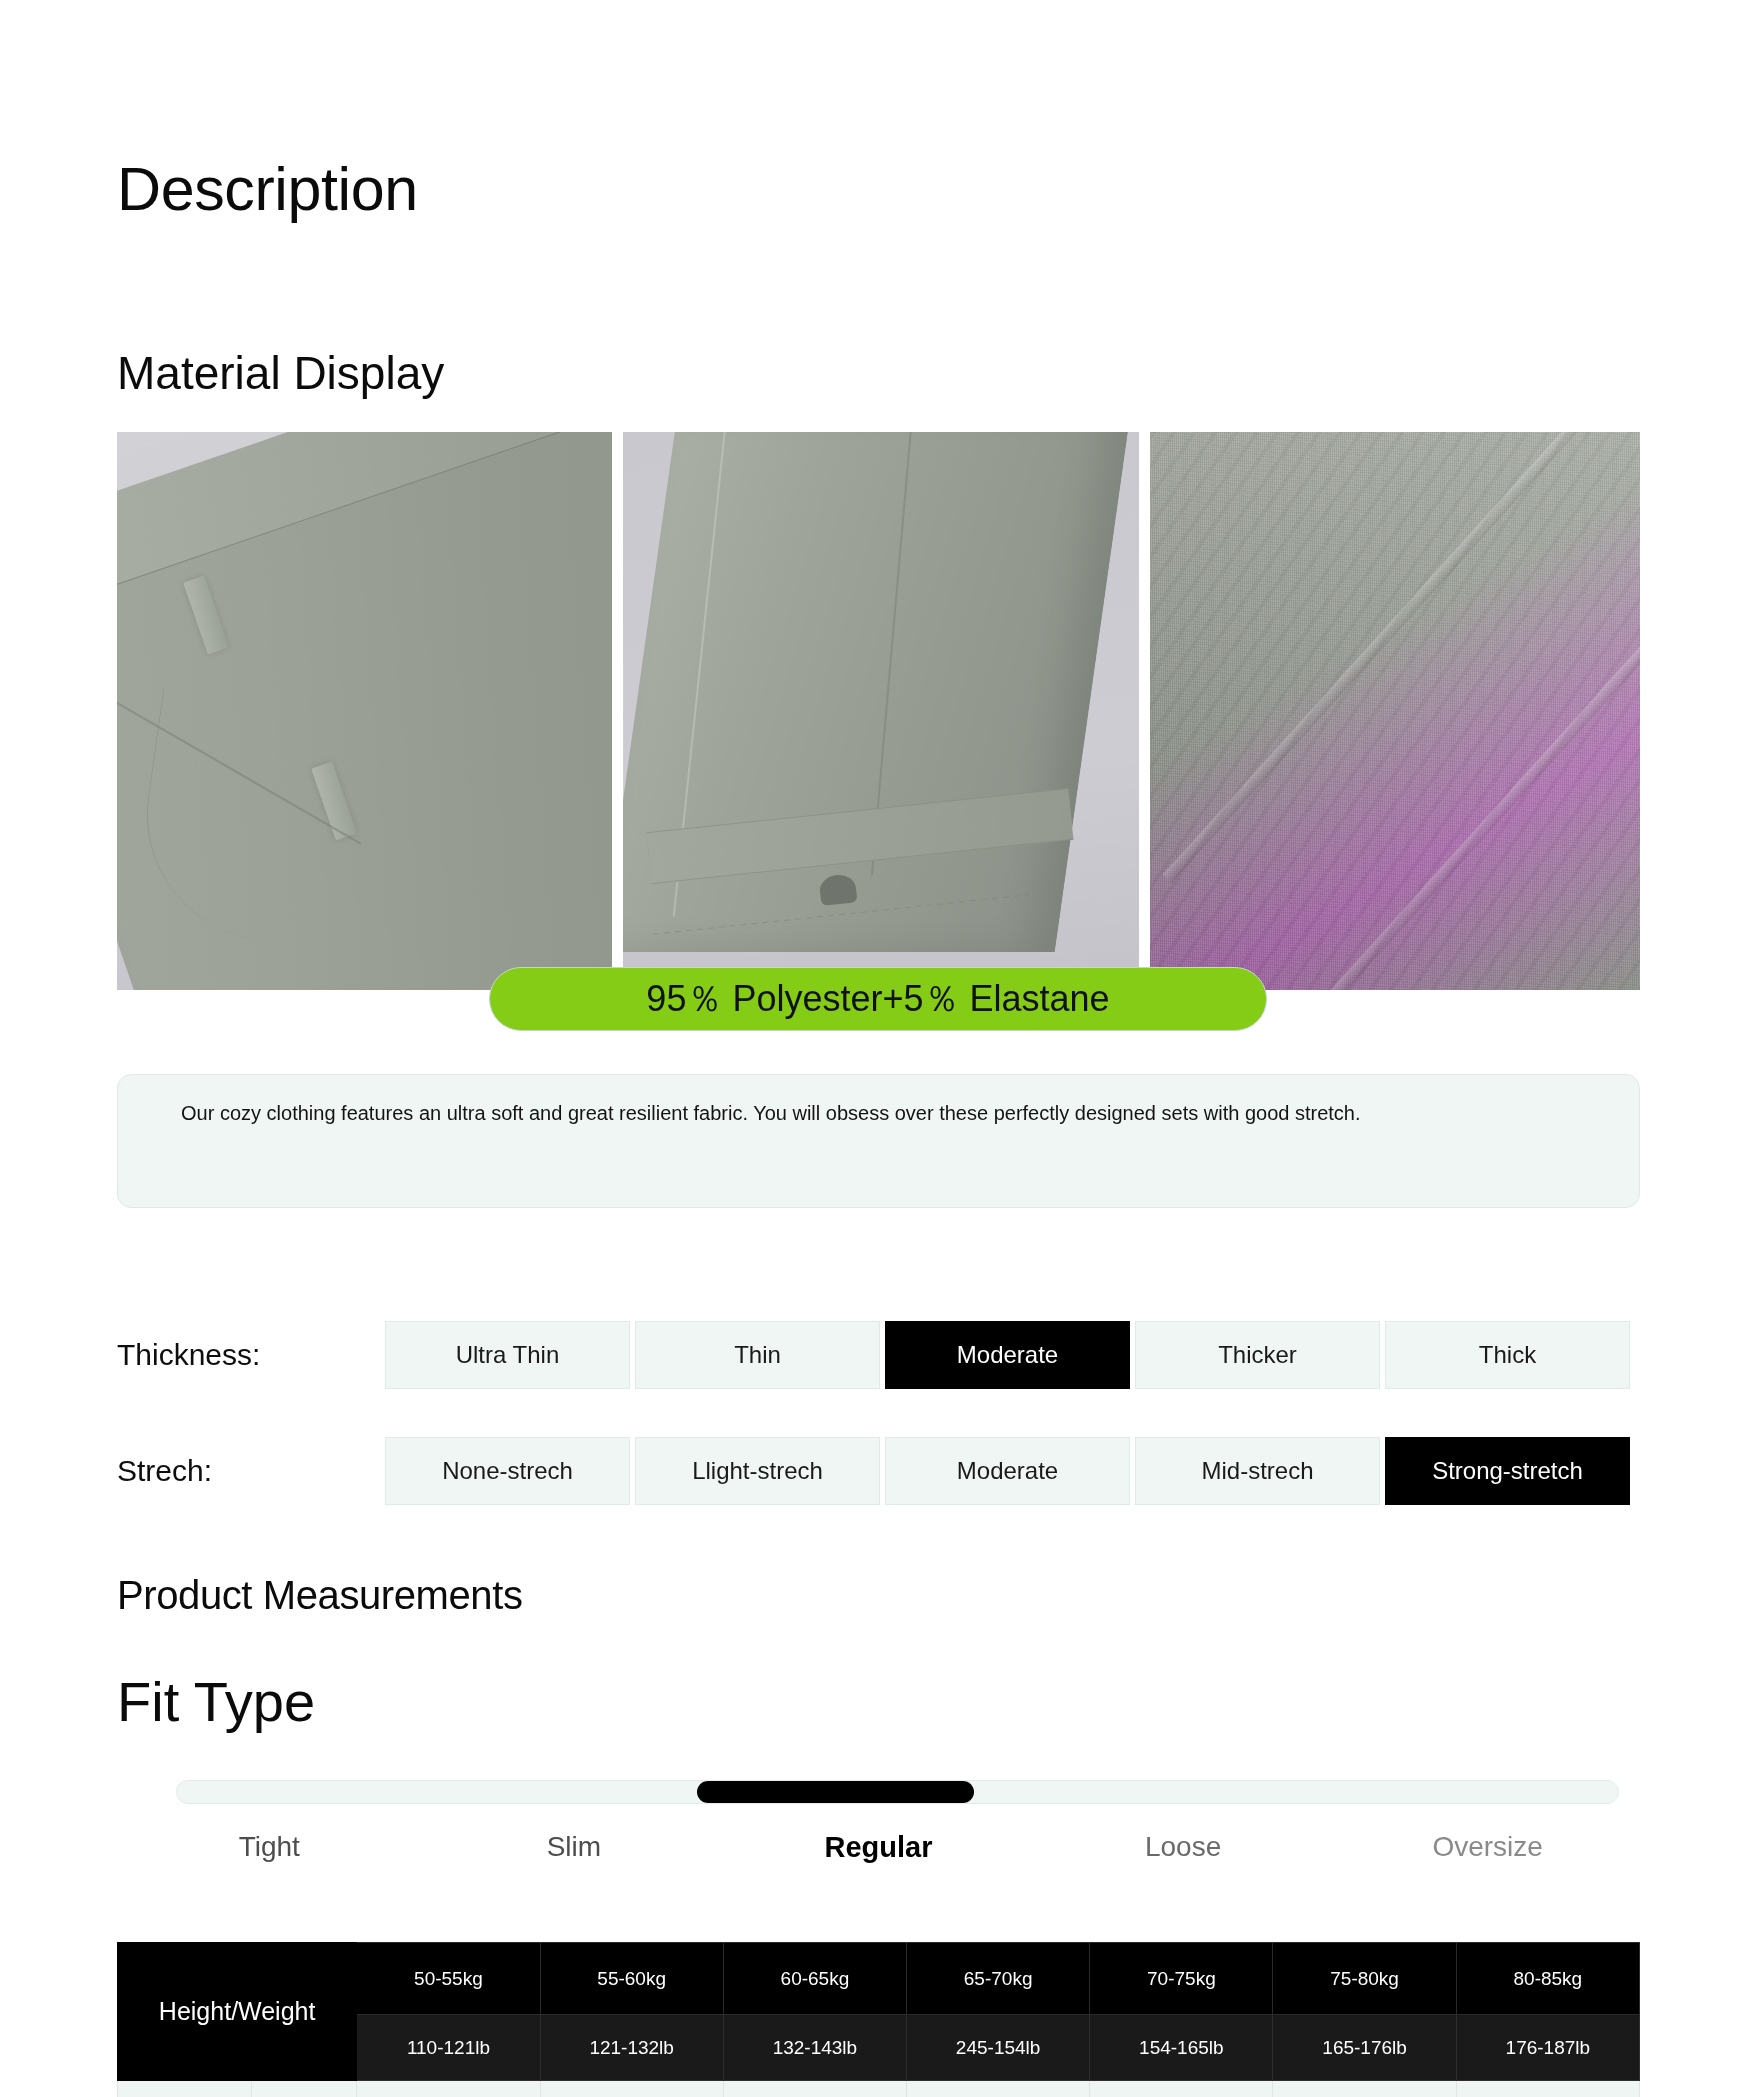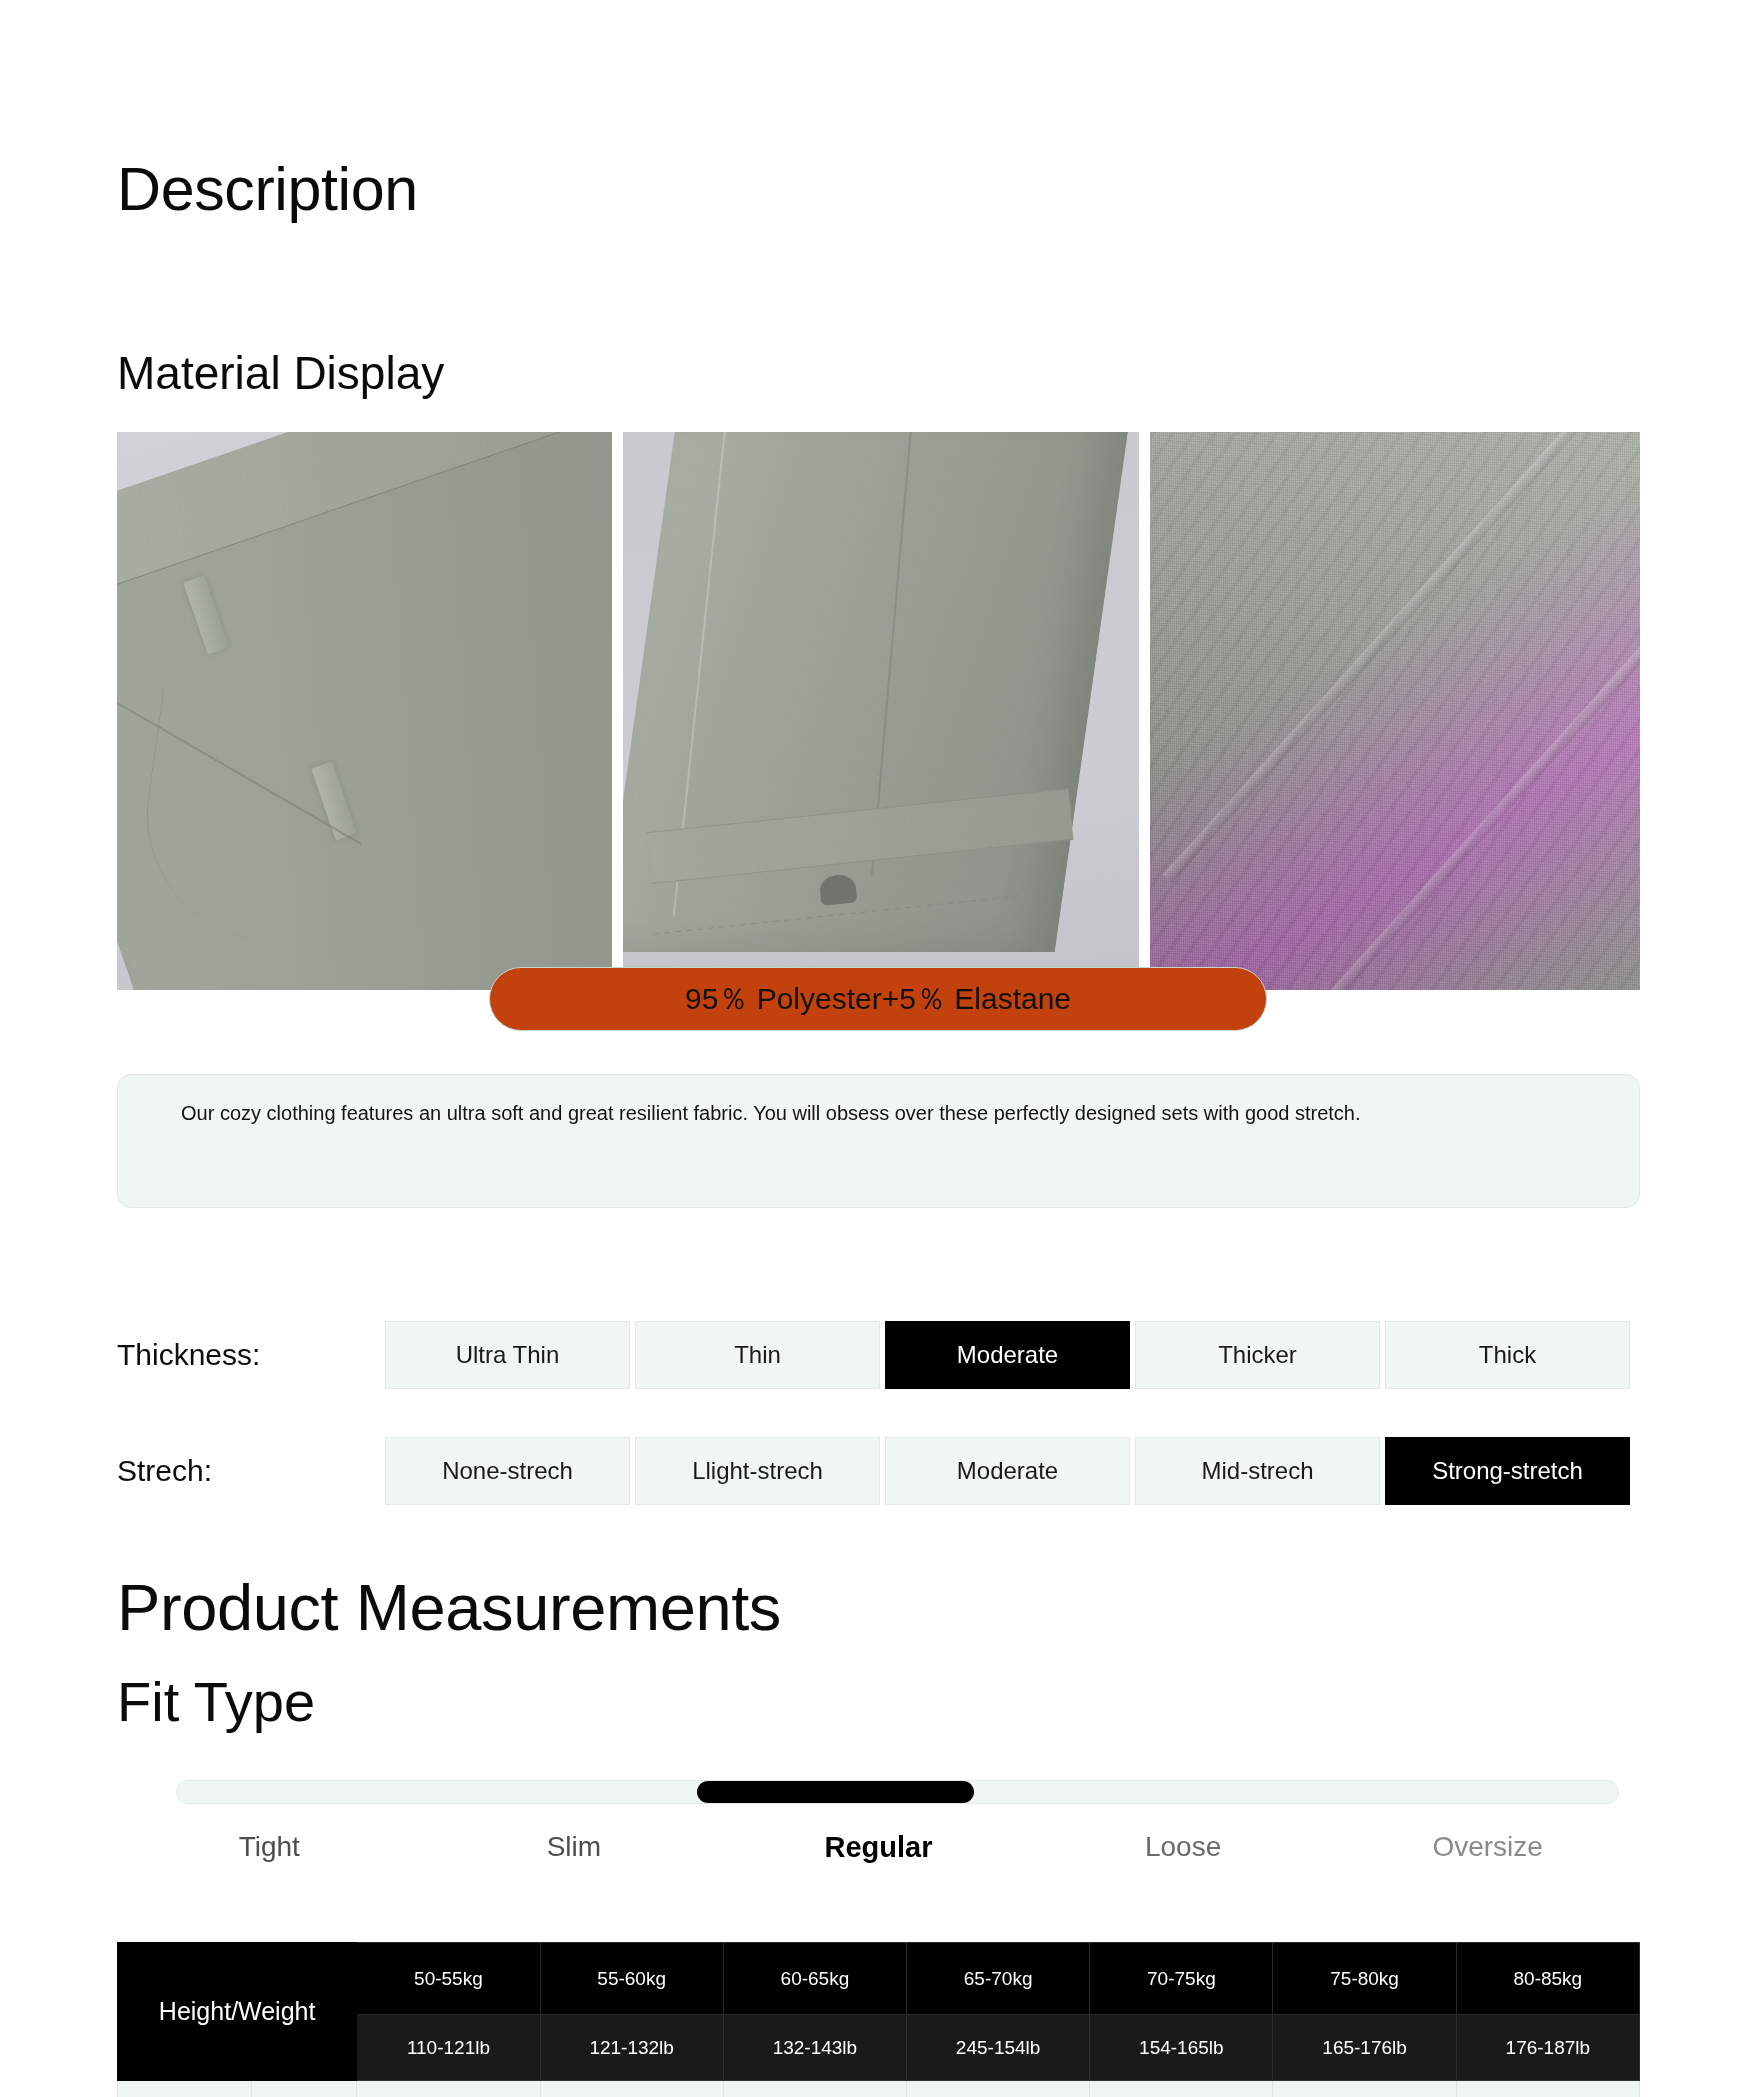--- a/index.html
+++ b/index.html
@@ -41,21 +41,21 @@
     top: 350px;
     font-size: 46px;
     font-weight: 400;
     line-height: 1;
     color: #0b0b0b;
   }
   .h-measurements {
     position: absolute;
     left: 117px;
     top: 1575px;
-    font-size: 65px;
+    font-size: 40px;
     font-weight: 400;
     letter-spacing: -0.4px;
     line-height: 1;
     color: #0b0b0b;
   }
   .h-fittype {
     position: absolute;
     left: 117px;
     top: 1674px;
     font-size: 56px;
@@ -207,26 +207,26 @@
   }
 
   
   .composition-pill {
     position: absolute;
     left: 489px;
     top: 967px;
     width: 778px;
     height: 64px;
     border-radius: 32px;
-    background: #c2410c;
+    background: #84cc16;
     border: 0.8px solid #c6d6cf;
     display: flex;
     align-items: center;
     justify-content: center;
-    font-size: 30px;
+    font-size: 36px;
     color: #111111;
     box-sizing: border-box;
   }
 
   
   .desc-card {
     position: absolute;
     left: 117px;
     top: 1074px;
     width: 1523px;

